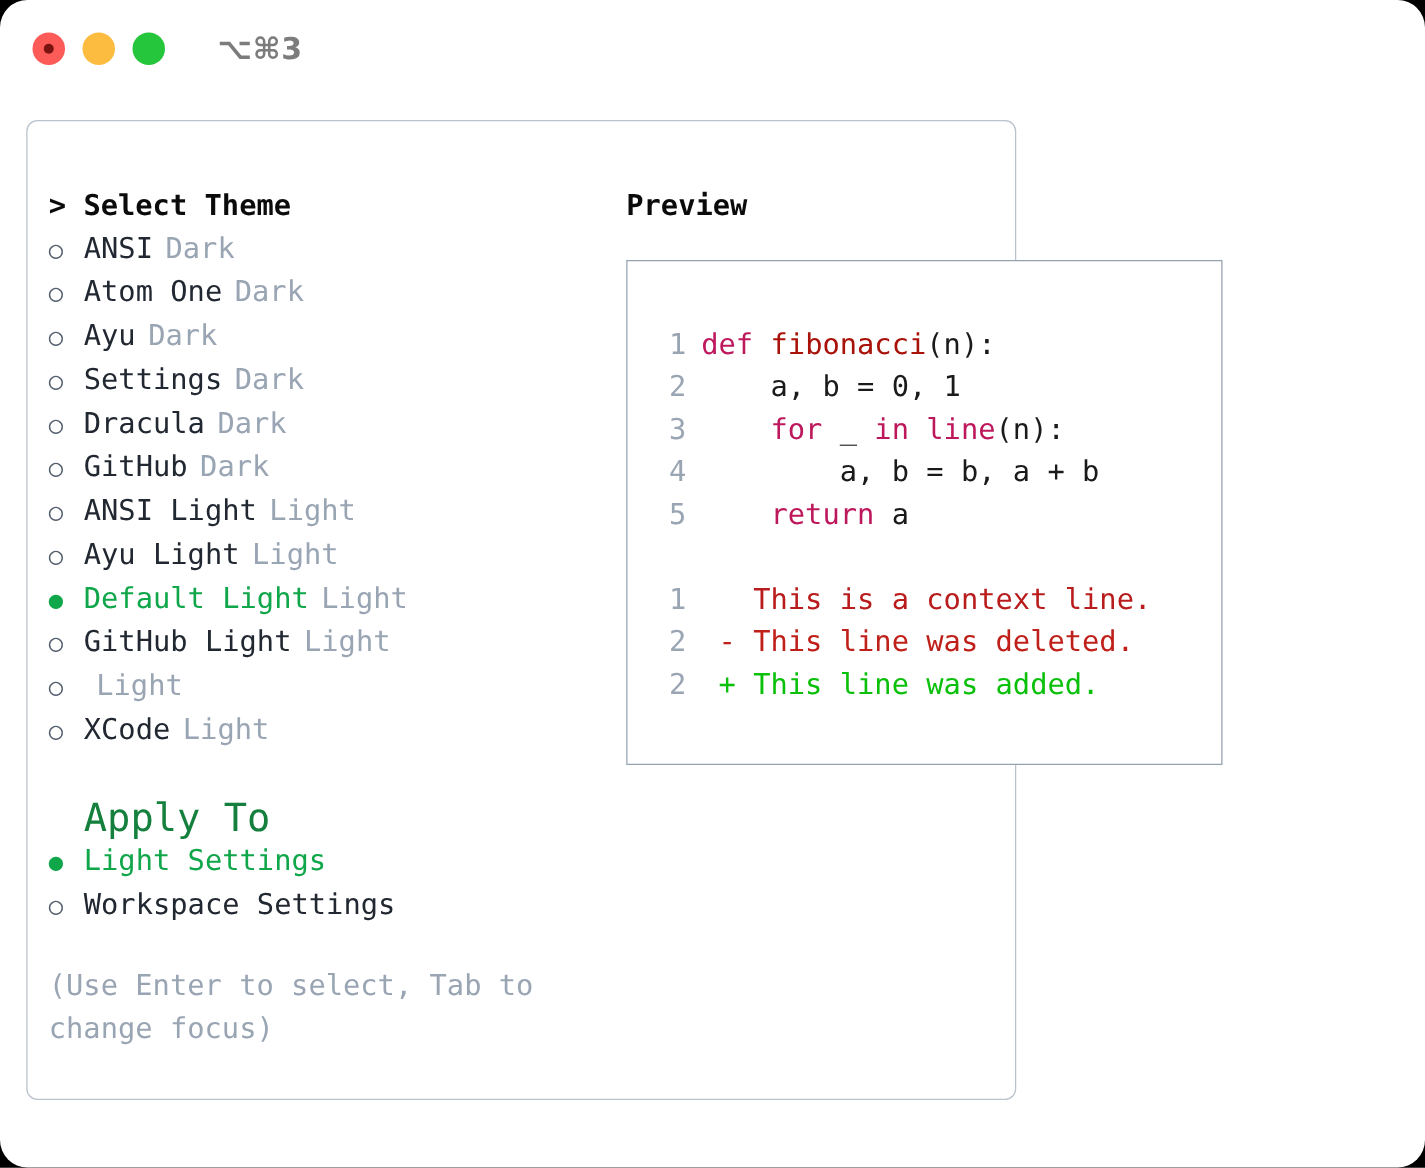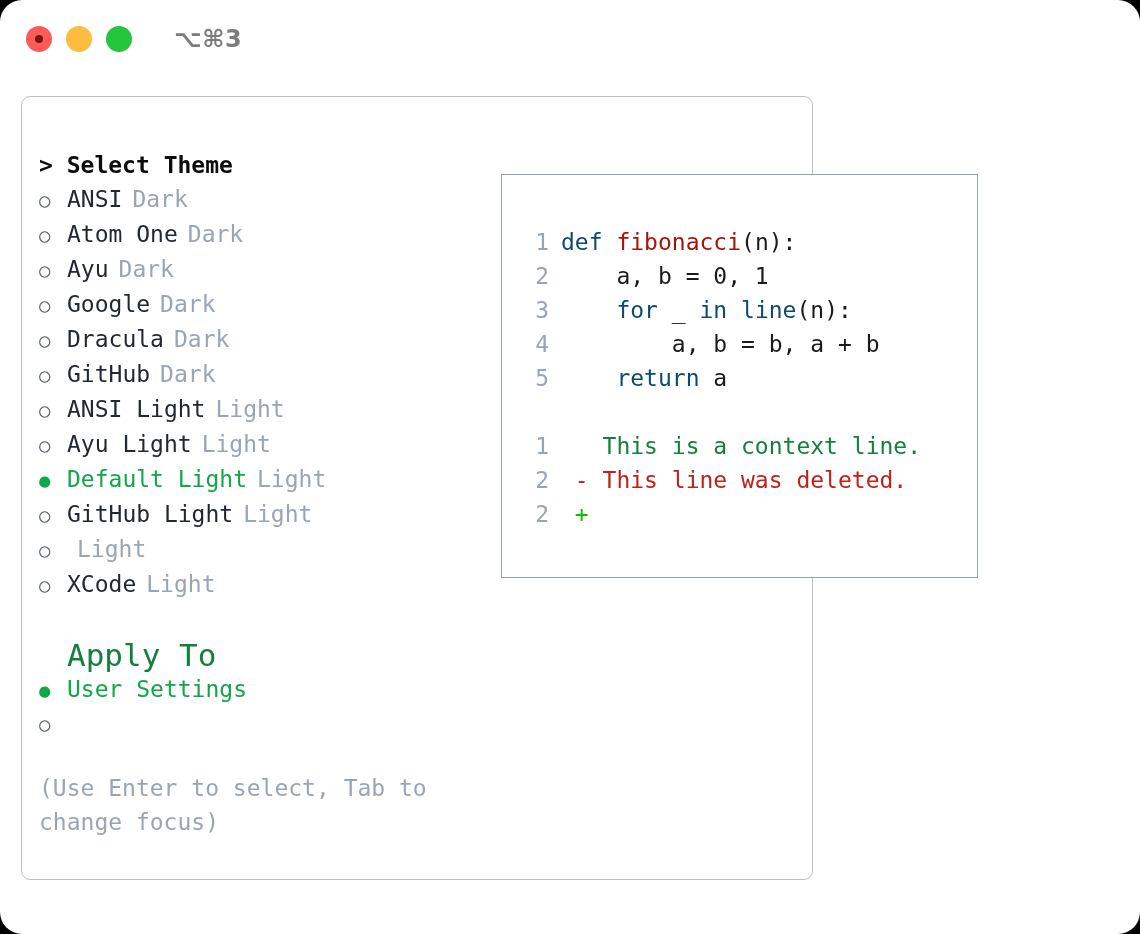--- a/index.html
+++ b/index.html
@@ -169,23 +169,23 @@
   }
   .cline { display: flex; white-space: pre; }
   .lnum {
     width: 34px;
     flex: 0 0 34px;
     text-align: right;
     color: #9aa5b4;
     padding-right: 12px;
   }
   .ctext { color: #1a1a1a; }
-  .kw  { color: #0c4a6e; }
+  .kw  { color: #be185d; }
   .fn  { color: #a81208; }
-  .ctx { color: #15803d; }
+  .ctx { color: #b91c1c; }
   .del { color: #c0201a; }
   .add { color: #0ac00a; }
   .blankline { height: 34px; }
 </style>
 </head>
 <body>
 
 <div id="app">
 
   <div class="titlebar">
@@ -200,56 +200,57 @@
   <div class="dialog">
 
     <div class="col-left">
 
       <div class="section-head"><span class="caret">&gt; </span><span>Select Theme</span></div>
 
       <div id="theme-list">
           <div class="row"><span class="bullet">○</span><span class="label">ANSI</span><span class="badge">Dark</span></div>
           <div class="row"><span class="bullet">○</span><span class="label">Atom One</span><span class="badge">Dark</span></div>
           <div class="row"><span class="bullet">○</span><span class="label">Ayu</span><span class="badge">Dark</span></div>
-          <div class="row"><span class="bullet">○</span><span class="label">Google</span><span class="badge">Dark</span></div>
+          <div class="row"><span class="bullet">○</span><span class="label">Settings</span><span class="badge">Dark</span></div>
           <div class="row"><span class="bullet">○</span><span class="label">Dracula</span><span class="badge">Dark</span></div>
           <div class="row"><span class="bullet">○</span><span class="label">GitHub</span><span class="badge">Dark</span></div>
           <div class="row"><span class="bullet">○</span><span class="label">ANSI Light</span><span class="badge">Light</span></div>
           <div class="row"><span class="bullet">○</span><span class="label">Ayu Light</span><span class="badge">Light</span></div>
           <div class="row selected"><span class="bullet">●</span><span class="label">Default Light</span><span class="badge">Light</span></div>
           <div class="row"><span class="bullet">○</span><span class="label">GitHub Light</span><span class="badge">Light</span></div>
           <div class="row"><span class="bullet">○</span><span class="badge">Light</span></div>
           <div class="row"><span class="bullet">○</span><span class="label">XCode</span><span class="badge">Light</span></div>
         </div>
 
       <div class="spacer-lg"></div>
 
       <div class="subsection-head">Apply To</div>
 
       <div id="apply-list">
-          <div class="row selected"><span class="bullet">●</span><span class="label">User Settings</span></div>
-          <div class="row"><span class="bullet">○</span></div>
+          <div class="row selected"><span class="bullet">●</span><span class="label">Light Settings</span></div>
+          <div class="row"><span class="bullet">○</span><span class="label">Workspace Settings</span></div>
         </div>
 
       <div class="spacer-md"></div>
 
       <div class="hint">(Use Enter to select, Tab to change focus)</div>
     </div>
 
     <div class="col-right">
+      <div class="preview-title">Preview</div>
 
       <div class="preview-box">
         <div class="code" id="preview-code">
             <div class="cline"><span class="lnum">1</span><span><span class="ctext"></span><span class="kw">def</span><span class="ctext"> </span><span class="fn">fibonacci</span><span class="ctext">(n):</span></span></div>
             <div class="cline"><span class="lnum">2</span><span><span class="ctext">    </span><span class="ctext">a, b = 0, 1</span></span></div>
             <div class="cline"><span class="lnum">3</span><span><span class="ctext">    </span><span class="kw">for</span><span class="ctext"> _ </span><span class="kw">in</span><span class="ctext"> </span><span class="kw">line</span><span class="ctext">(n):</span></span></div>
             <div class="cline"><span class="lnum">4</span><span><span class="ctext">        </span><span class="ctext">a, b = b, a + b</span></span></div>
             <div class="cline"><span class="lnum">5</span><span><span class="ctext">    </span><span class="kw">return</span><span class="ctext"> a</span></span></div>
             <div class="blankline"></div>
             <div class="cline"><span class="lnum">1</span><span class="ctx">   </span><span class="ctx">This is a context line.</span></div>
             <div class="cline"><span class="lnum">2</span><span class="del"> - </span><span class="del">This line was deleted.</span></div>
-            <div class="cline"><span class="lnum">2</span><span class="add"> + </span></div>
+            <div class="cline"><span class="lnum">2</span><span class="add"> + </span><span class="add">This line was added.</span></div>
           </div>
       </div>
     </div>
 
   </div>
 </div>
 
 </body></html>

